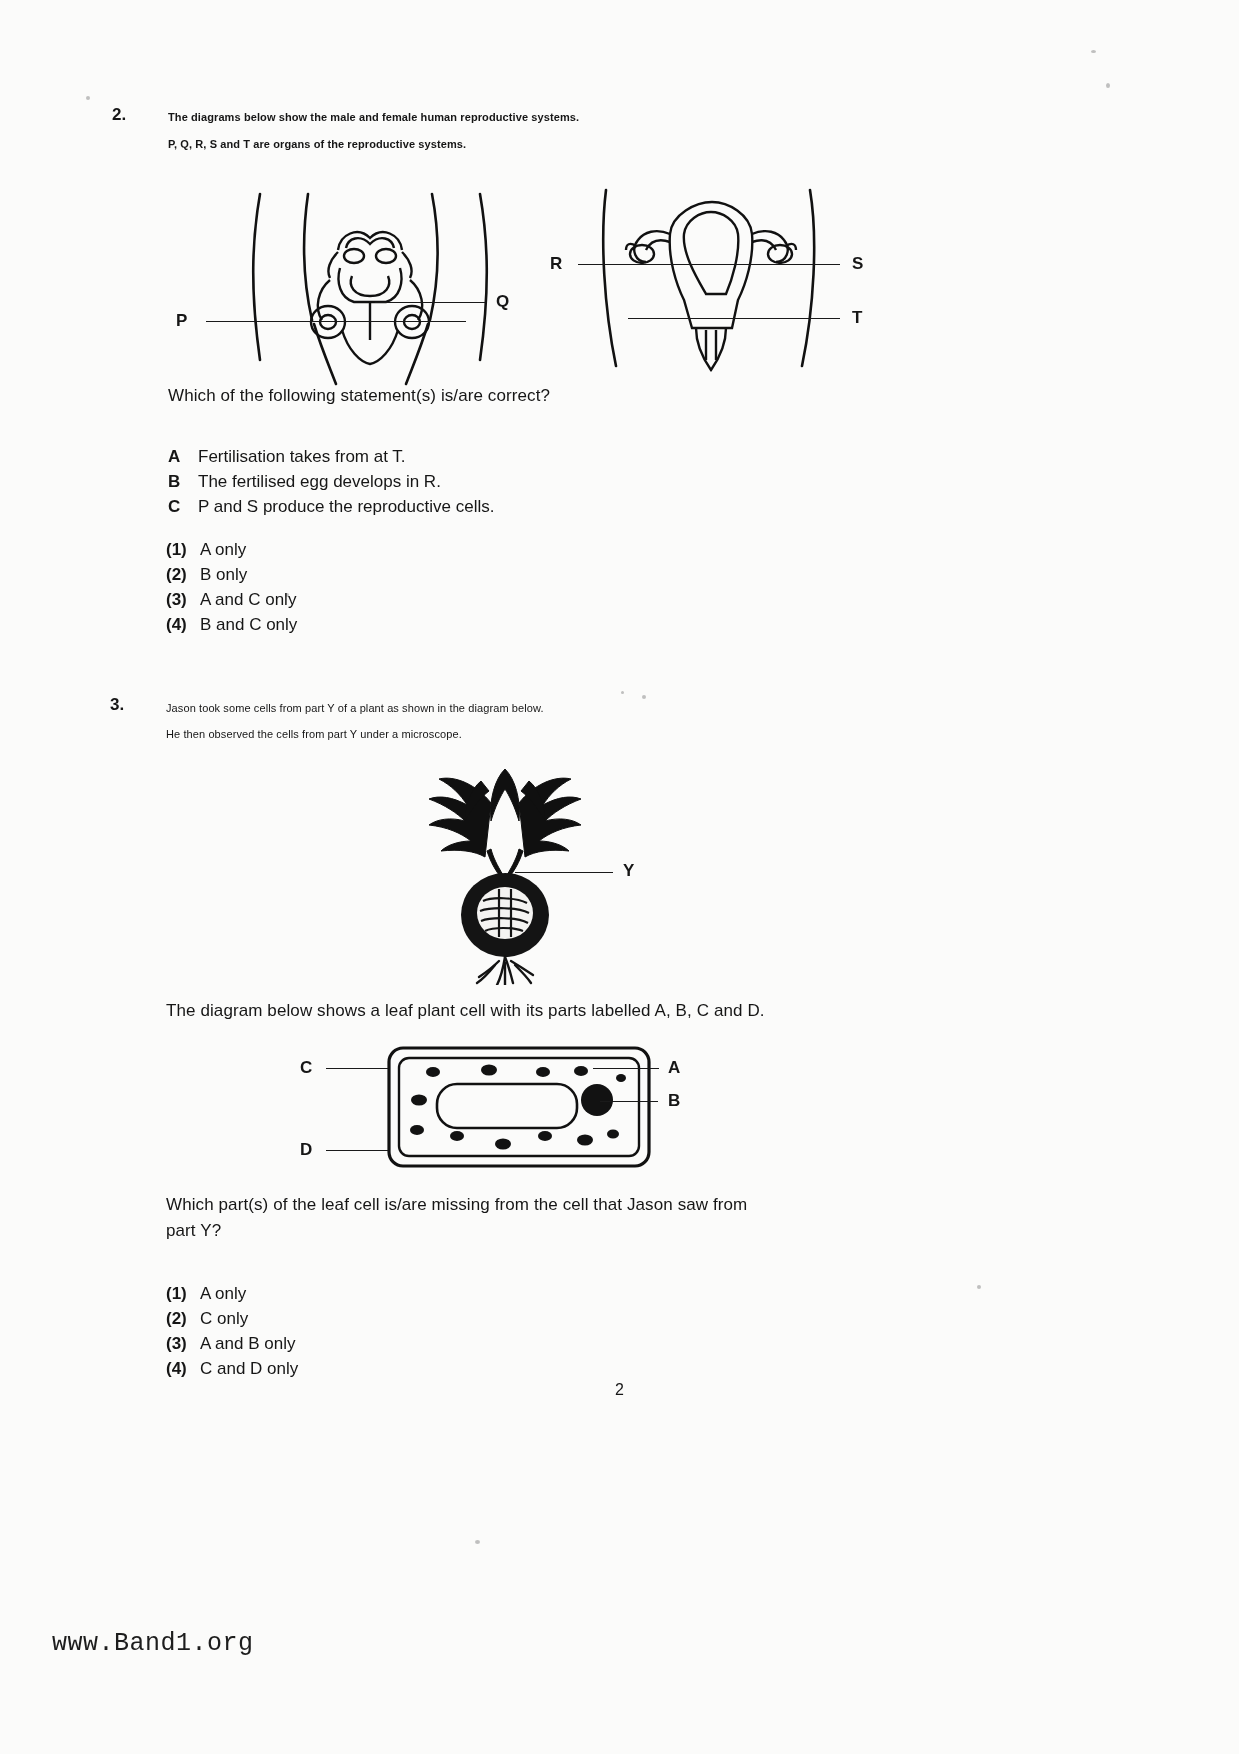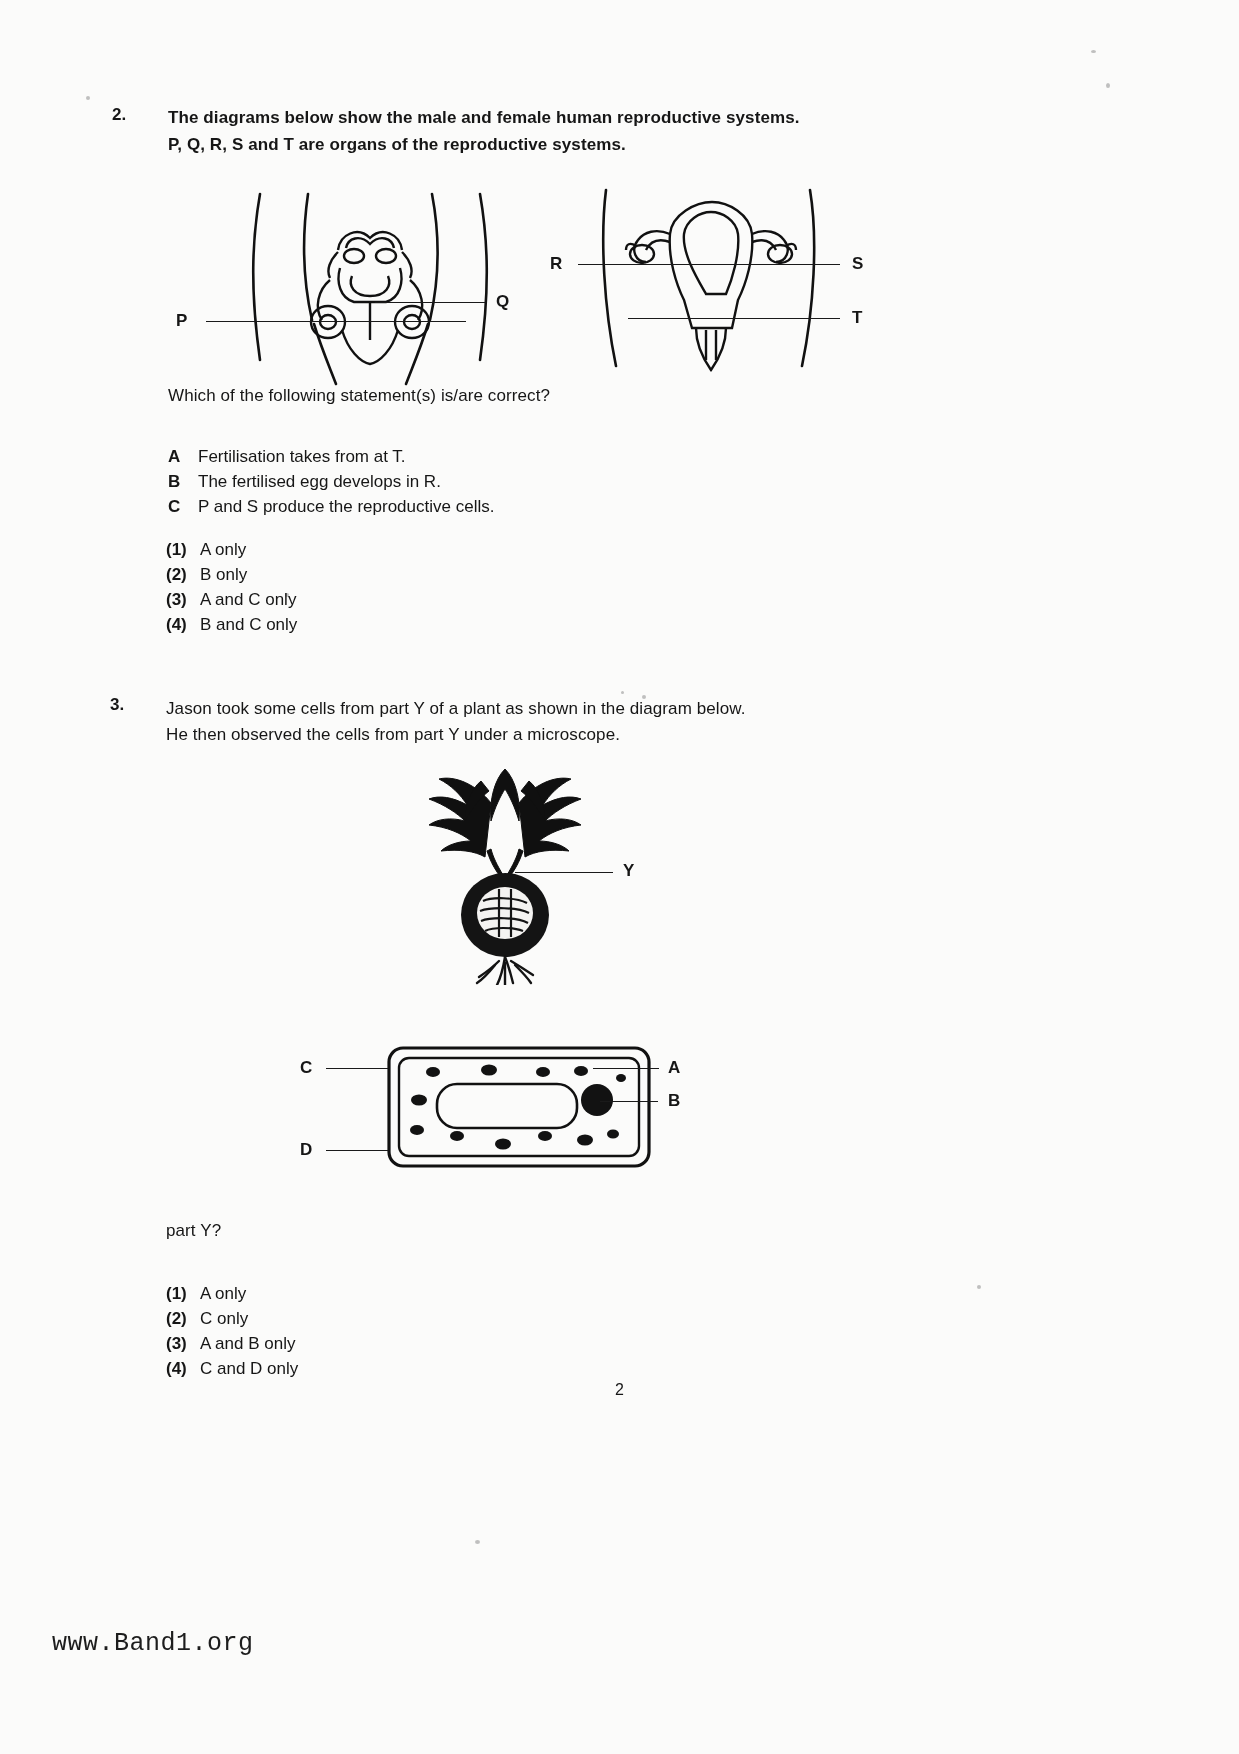--- a/index.html
+++ b/index.html
@@ -28,21 +28,21 @@
     opacity: .55;
   }
 
   .q-num {
     position: absolute;
     font-weight: bold;
     font-size: 17px;
   }
   .q-stem {
     position: absolute;
-    font-size: 17px;
+    font-size: 11px;
     line-height: 25px;
     font-weight: bold;
     letter-spacing: .1px;
     text-align: right;
   }
   .q-stem.plain { font-weight: normal; }
   .para {
     position: absolute;
     font-size: 17px;
     line-height: 26px;
@@ -276,20 +276,21 @@
         <path d="M110 208 C110 218, 110 224, 110 230"></path>
         <path d="M100 210 C92 220, 88 224, 82 228"></path>
         <path d="M120 210 C128 218, 132 222, 136 228"></path>
       </g>
     </svg>
   </div>
 
   <div class="leader" style="left:515px;top:872px;width:98px;"></div>
   <div class="label" style="left:623px;top:861px;">Y</div>
 
+  <div class="para" style="left:166px;top:998px;">The diagram below shows a leaf plant cell with its parts labelled A, B, C and D.</div>
 
   <div class="fig" style="left:385px;top:1044px;">
     <svg width="280" height="130" viewBox="0 0 280 130">
 
       <rect x="4" y="4" width="260" height="118" rx="14" ry="14" fill="none" stroke="#111" stroke-width="3.2"></rect>
 
       <rect x="14" y="14" width="240" height="98" rx="10" ry="10" fill="none" stroke="#111" stroke-width="2.4"></rect>
 
       <rect x="52" y="40" width="140" height="44" rx="20" ry="20" fill="none" stroke="#111" stroke-width="2.6"></rect>
 
@@ -317,20 +318,21 @@
 
   <div class="leader" style="left:326px;top:1150px;width:62px;"></div>
   <div class="label" style="left:300px;top:1140px;">D</div>
 
   <div class="leader" style="left:593px;top:1068px;width:66px;"></div>
   <div class="label" style="left:668px;top:1058px;">A</div>
 
   <div class="leader" style="left:600px;top:1101px;width:58px;"></div>
   <div class="label" style="left:668px;top:1091px;">B</div>
 
+  <div class="para" style="left:166px;top:1192px;">Which part(s) of the leaf cell is/are missing from the cell that Jason saw from</div>
   <div class="para" style="left:166px;top:1218px;">part Y?</div>
 
   <div class="options" style="left:166px;top:1281px;">
     <div class="row">
       <span class="on">(1)</span>
       <span>A only</span>
     </div>
     <div class="row">
       <span class="on">(2)</span>
       <span>C only</span>

